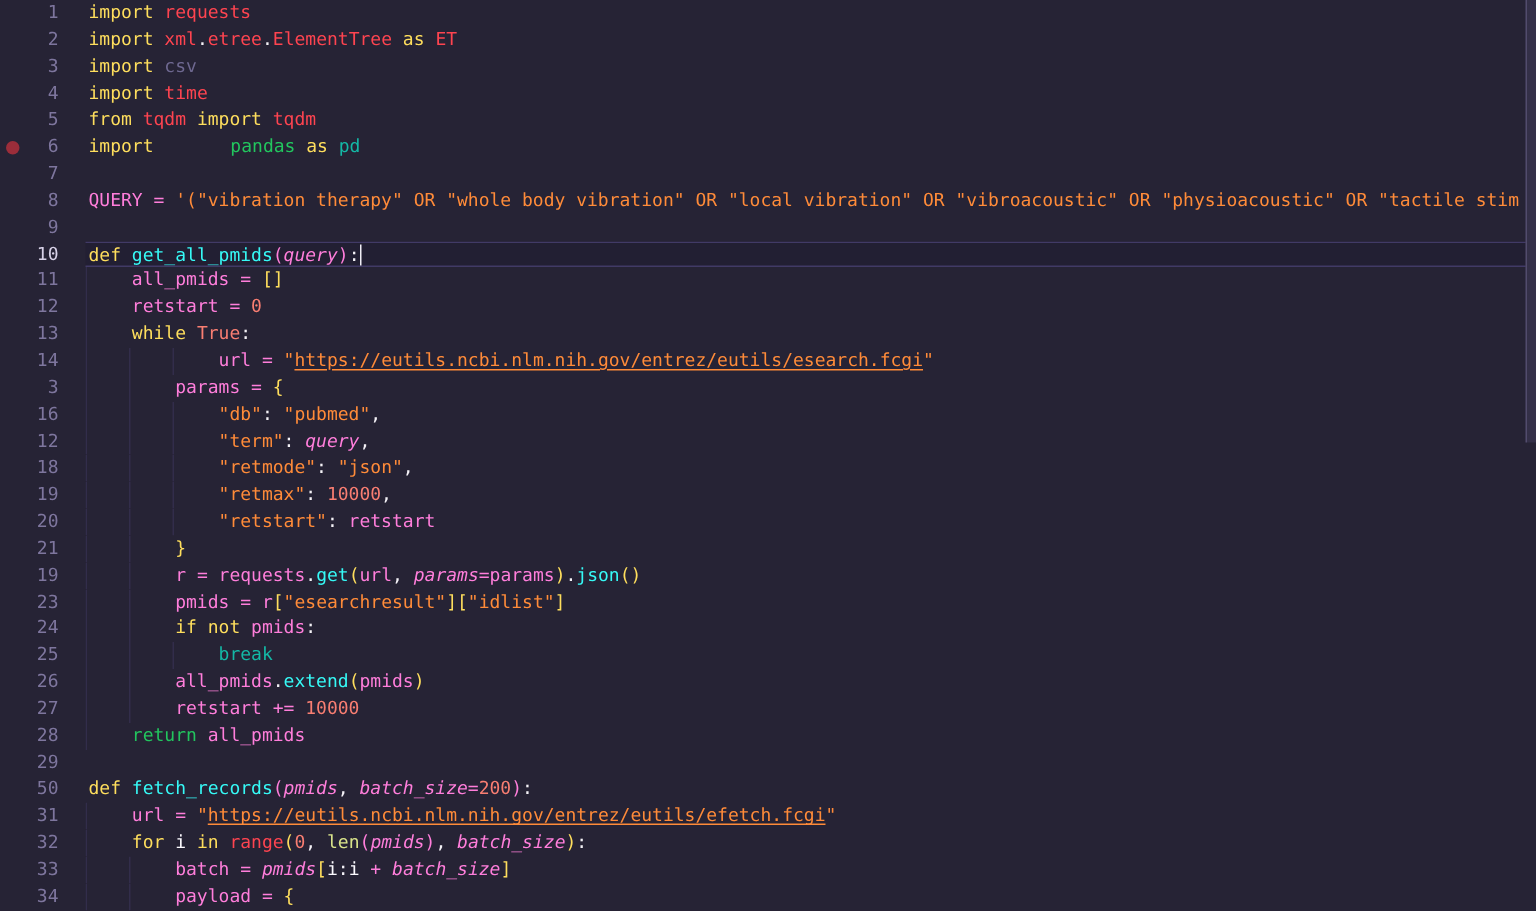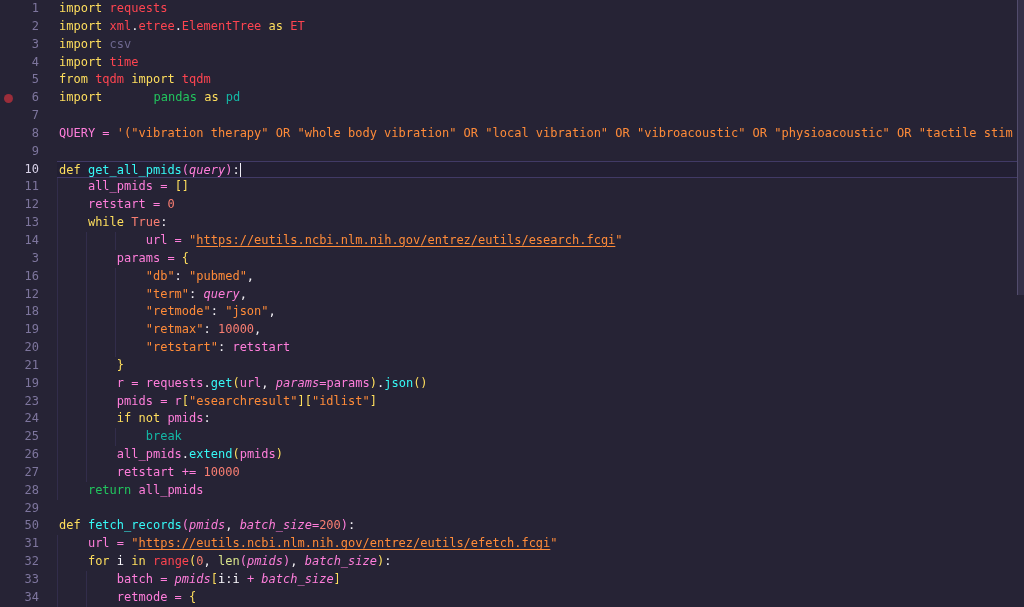--- a/index.html
+++ b/index.html
@@ -227,16 +227,16 @@
     <div class="row">
       <div class="gmargin"></div>
       <div class="lnum">33</div>
       <div class="gspace"></div>
       <div class="content"><div class="guide" style="left: 0px;"></div><div class="guide" style="left: 28.904px;"></div><span style="color: rgb(244, 242, 247);">        </span><span style="color: rgb(255, 126, 219);">batch</span><span style="color: rgb(255, 126, 219);"> = </span><span class="it" style="color: rgb(255, 126, 219);">pmids</span><span style="color: rgb(254, 222, 93);">[</span><span style="color: rgb(252, 250, 255);">i</span><span style="color: rgb(244, 242, 247);">:</span><span style="color: rgb(252, 250, 255);">i</span><span style="color: rgb(255, 126, 219);"> + </span><span class="it" style="color: rgb(255, 126, 219);">batch_size</span><span style="color: rgb(254, 222, 93);">]</span></div>
     </div>
     <div class="row">
       <div class="gmargin"></div>
       <div class="lnum">34</div>
       <div class="gspace"></div>
-      <div class="content"><div class="guide" style="left: 0px;"></div><div class="guide" style="left: 28.904px;"></div><span style="color: rgb(244, 242, 247);">        </span><span style="color: rgb(255, 126, 219);">retmode</span><span style="color: rgb(255, 126, 219);"> = </span><span style="color: rgb(254, 222, 93);">{</span></div>
+      <div class="content"><div class="guide" style="left: 0px;"></div><div class="guide" style="left: 28.904px;"></div><span style="color: rgb(244, 242, 247);">        </span><span style="color: rgb(255, 126, 219);">payload</span><span style="color: rgb(255, 126, 219);"> = </span><span style="color: rgb(254, 222, 93);">{</span></div>
     </div>
     <div class="thumb" style="top: 0px; height: 295px;"></div>
   </div>
 
 </body></html>

